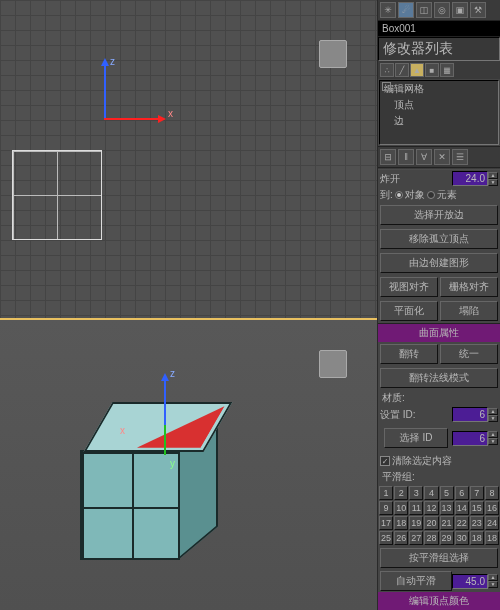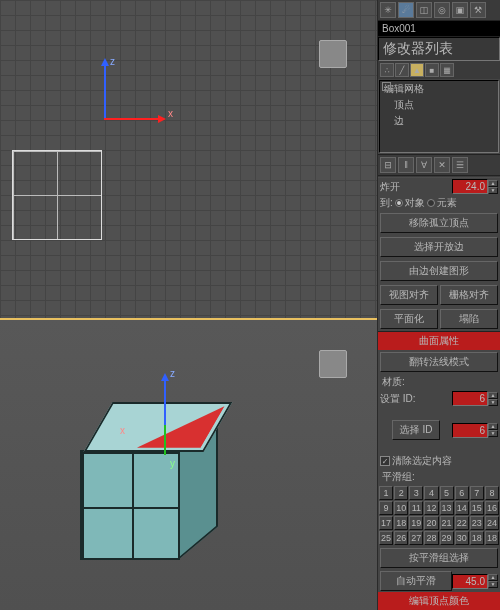--- a/index.html
+++ b/index.html
@@ -28,27 +28,27 @@
 .objname { padding: 2px 4px; background: #000000; border-bottom: 1px solid #222; }
 .dropdown { padding: 2px 4px; background: #383838; border: 1px inset #222; font-size: 14px; }
 .mini-icons { display: flex; gap: 1px; padding: 2px; background: #3a3a3a; }
 .mini-icons .ticon { width: 14px; height: 14px; font-size: 8px; }
 .stack { background: #383838; border: 1px inset #222; height: 96px; margin: 1px; overflow: hidden; }
 .stack-item { padding: 1px 4px 1px 14px; cursor: pointer; position: relative; }
 .stack-item.lvl1 { padding-left: 4px; }
 .stack-item .exp { position: absolute; left: 2px; width: 9px; height: 9px; border: 1px solid #888; text-align: center; line-height: 7px; font-size: 8px; }
 .tool-row { display: flex; gap: 2px; padding: 2px; background: #3a3a3a; border-top: 1px solid #222; }
 .rollout { border-top: 1px solid #222; }
-.ro-head { padding: 2px 4px; background: #b91c1c; text-align: center; font-size: 10px; cursor: pointer; }
+.ro-head { padding: 2px 4px; background: #701a75; text-align: center; font-size: 10px; cursor: pointer; }
 .btn { display: inline-block; padding: 2px 4px; background: #484848; border: 1px outset #666; font-size: 10px; text-align: center; cursor: pointer; margin: 1px; color: #b8b8b8; }
 .btn-row { display: flex; padding: 1px; }
 .btn-row .btn { flex: 1; }
 .spin { display: flex; align-items: center; padding: 1px 2px; }
 .spin label { flex: 1; font-size: 10px; }
-.spin-val { width: 36px; background: #b91c1c; border: 1px inset #222; padding: 1px 2px; font-size: 10px; text-align: right; }
+.spin-val { width: 36px; background: #4c1d95; border: 1px inset #222; padding: 1px 2px; font-size: 10px; text-align: right; }
 .spin-ar { width: 10px; display: flex; flex-direction: column; }
 .spin-ar span { height: 7px; background: #4a4a4a; border: 1px outset #666; font-size: 5px; text-align: center; line-height: 5px; cursor: pointer; }
 .radio-row { display: flex; align-items: center; padding: 1px 2px; gap: 2px; font-size: 10px; }
 .rb { width: 8px; height: 8px; border-radius: 50%; border: 1px solid #888; background: #333; }
 .rb.on::after { content: ''; display: block; width: 4px; height: 4px; background: #ccc; border-radius: 50%; margin: 1px; }
 .chk { width: 10px; height: 10px; border: 1px solid #888; background: #333; display: inline-flex; align-items: center; justify-content: center; font-size: 8px; }
 .num-grid { display: grid; grid-template-columns: repeat(8, 1fr); gap: 1px; padding: 1px; }
 .num-grid .btn { margin: 0; padding: 1px 0; font-size: 9px; }
 .sub-label { padding: 1px 4px; font-size: 10px; }
 .divider { height: 4px; background: linear-gradient(180deg, #333, #555); border-top: 1px solid #222; }
@@ -126,53 +126,57 @@
       </div>
   </div>
   <div class="radio-row">
     <span>到:</span>
     <div class="rb on"></div>
       <span>对象</span>
     <div class="rb"></div>
       <span>元素</span>
   </div>
   <div class="btn-row">
+      <div class="btn">选择开放边</div>
+    </div>
+  <div class="btn-row">
       <div class="btn">移除孤立顶点</div>
-    </div>
-  <div class="btn-row">
-      <div class="btn">选择开放边</div>
     </div>
   <div class="btn-row">
       <div class="btn">由边创建图形</div>
     </div>
   <div class="btn-row">
     <div class="btn">视图对齐</div>
     <div class="btn">栅格对齐</div>
   </div>
   <div class="btn-row">
     <div class="btn">平面化</div>
     <div class="btn">塌陷</div>
   </div>
 
   <div class="rollout">
     <div class="ro-head">曲面属性</div>
+    <div class="btn-row">
+      <div class="btn">翻转</div>
+      <div class="btn">统一</div>
+    </div>
     <div class="btn-row">
         <div class="btn">翻转法线模式</div>
       </div>
     <div class="sub-label">材质:</div>
     <div class="spin">
       <label>设置 ID:</label>
       <div class="spin-val">6</div>
       <div class="spin-ar">
           <span>▲</span>
           <span>▼</span>
         </div>
     </div>
     <div class="spin">
-      <div class="btn" style="flex:1;margin:12px;">选择 ID</div>
+      <div class="btn" style="flex:1;margin:4px;">选择 ID</div>
       <div class="spin-val">6</div>
       <div class="spin-ar">
           <span>▲</span>
           <span>▼</span>
         </div>
     </div>
     <div class="radio-row">
       <div class="chk">✓</div>
       <span>清除选定内容</span>
     </div>

